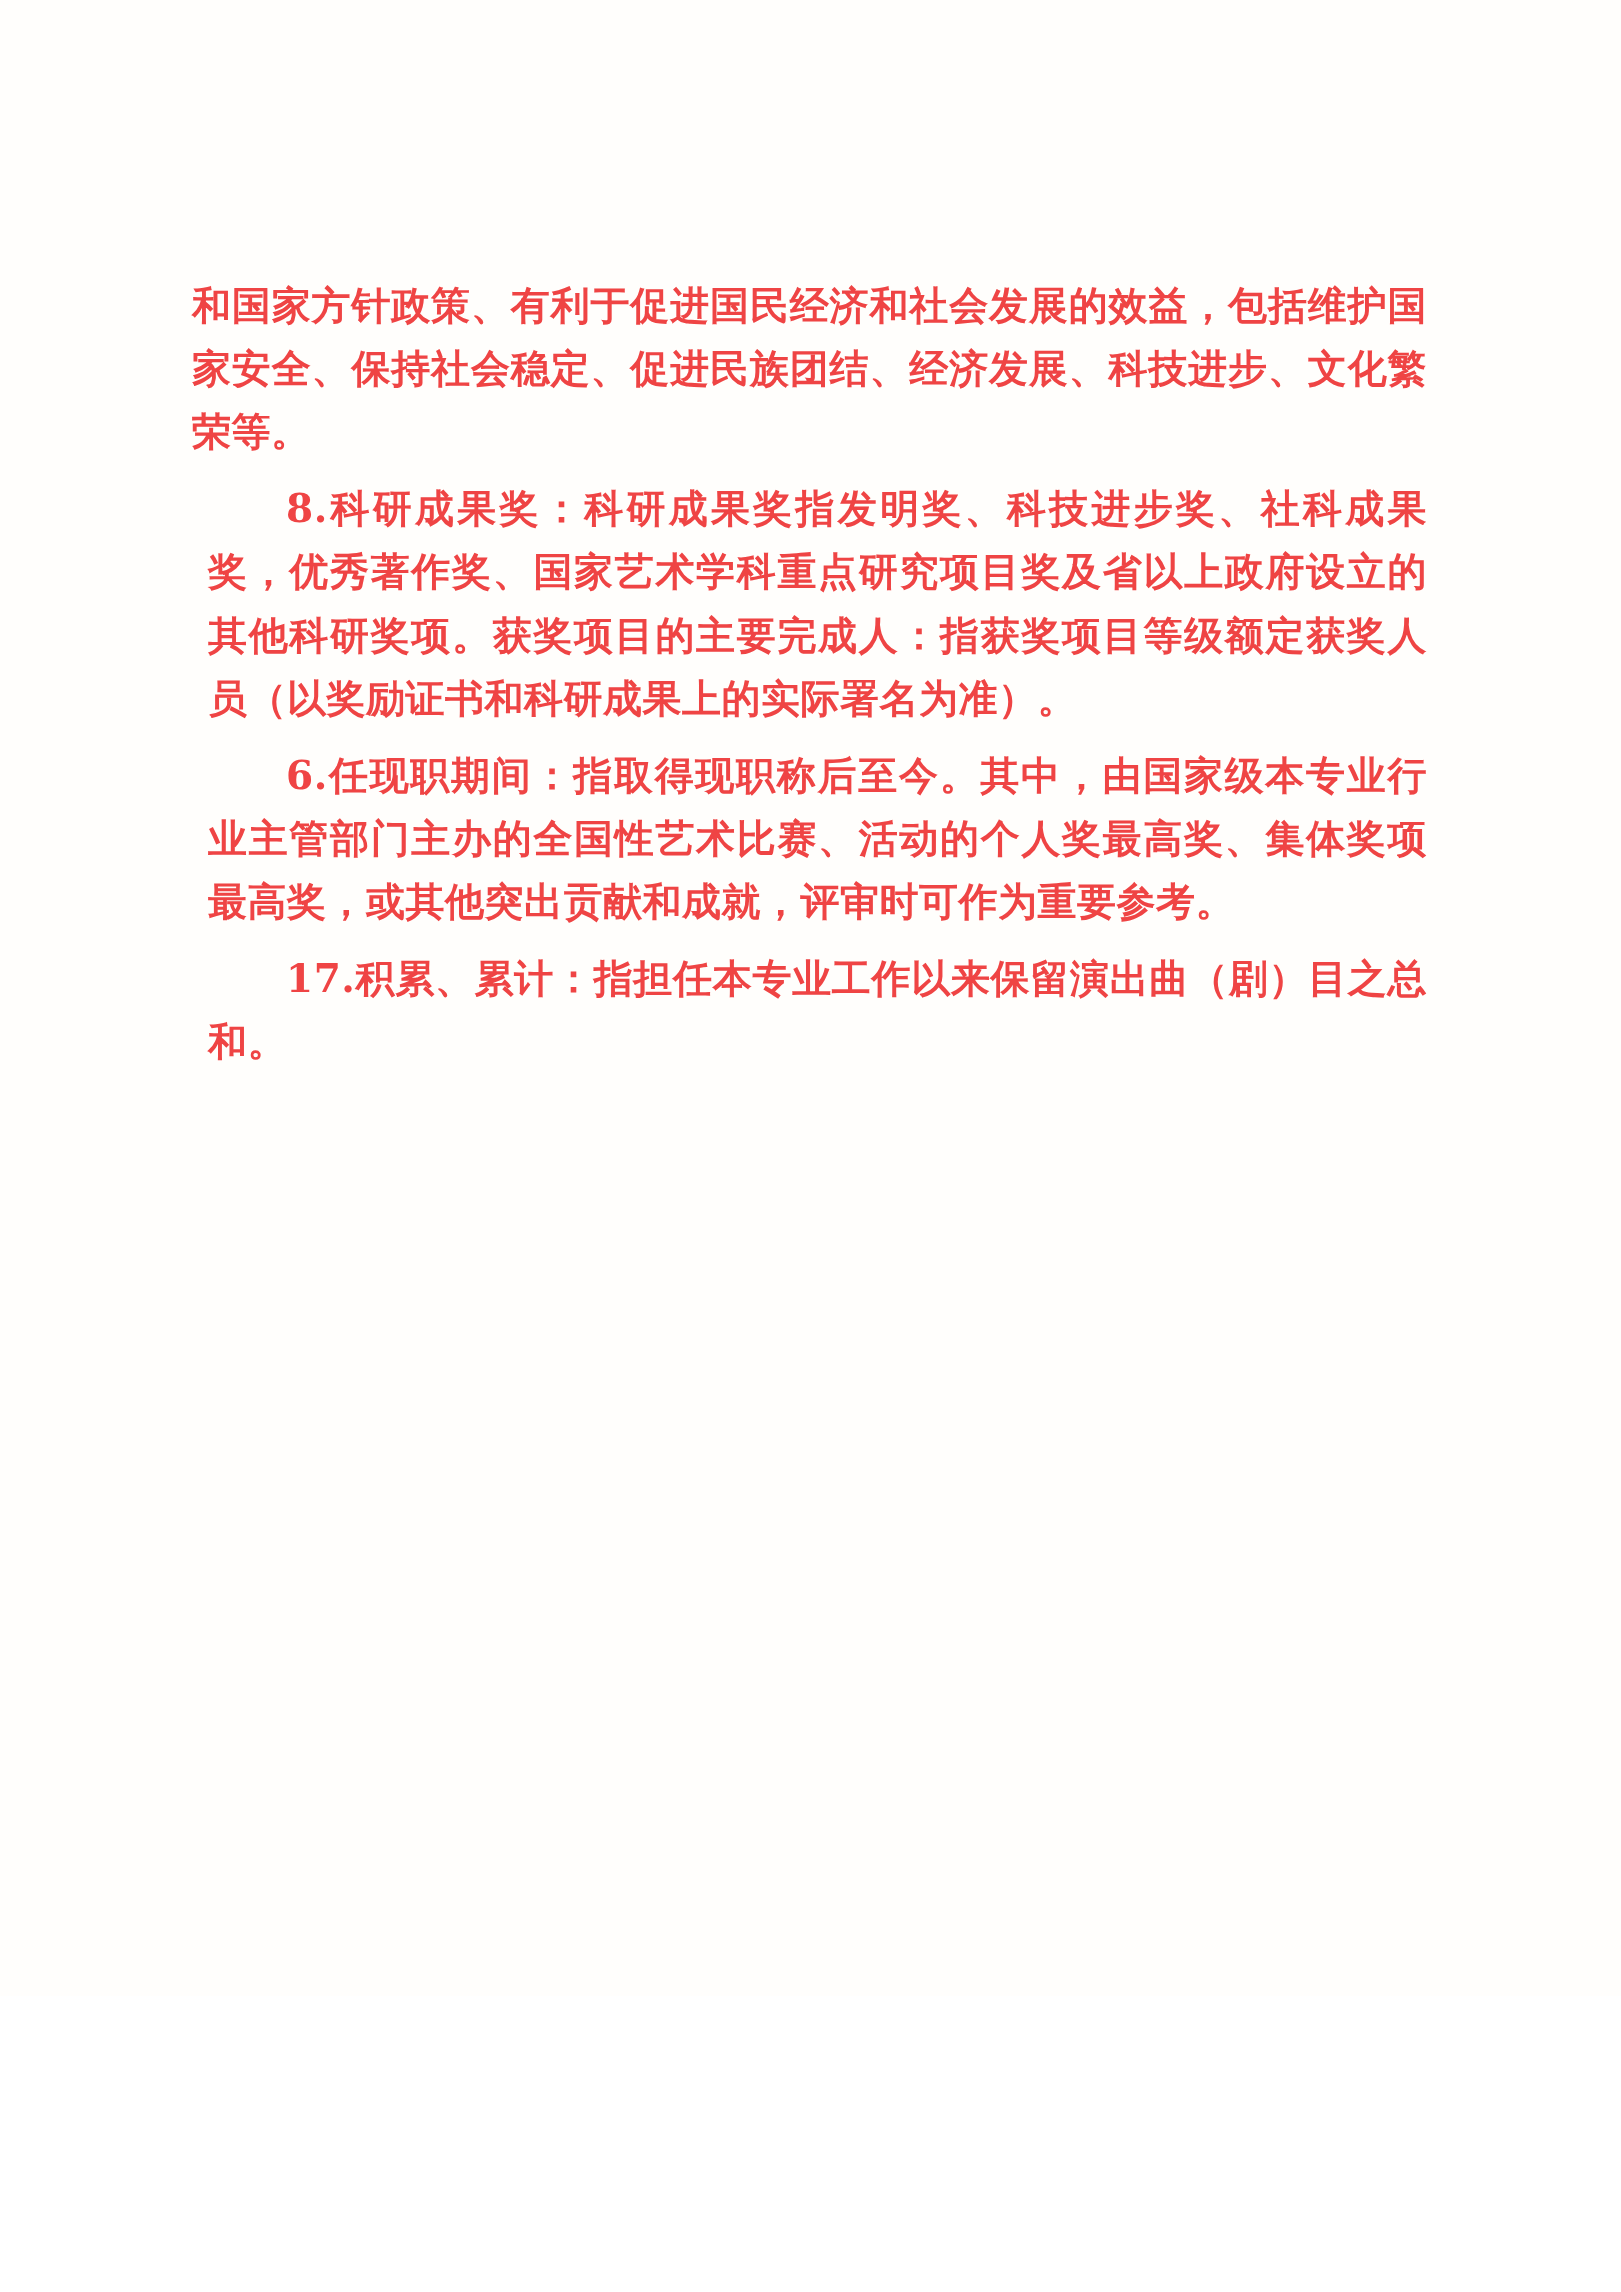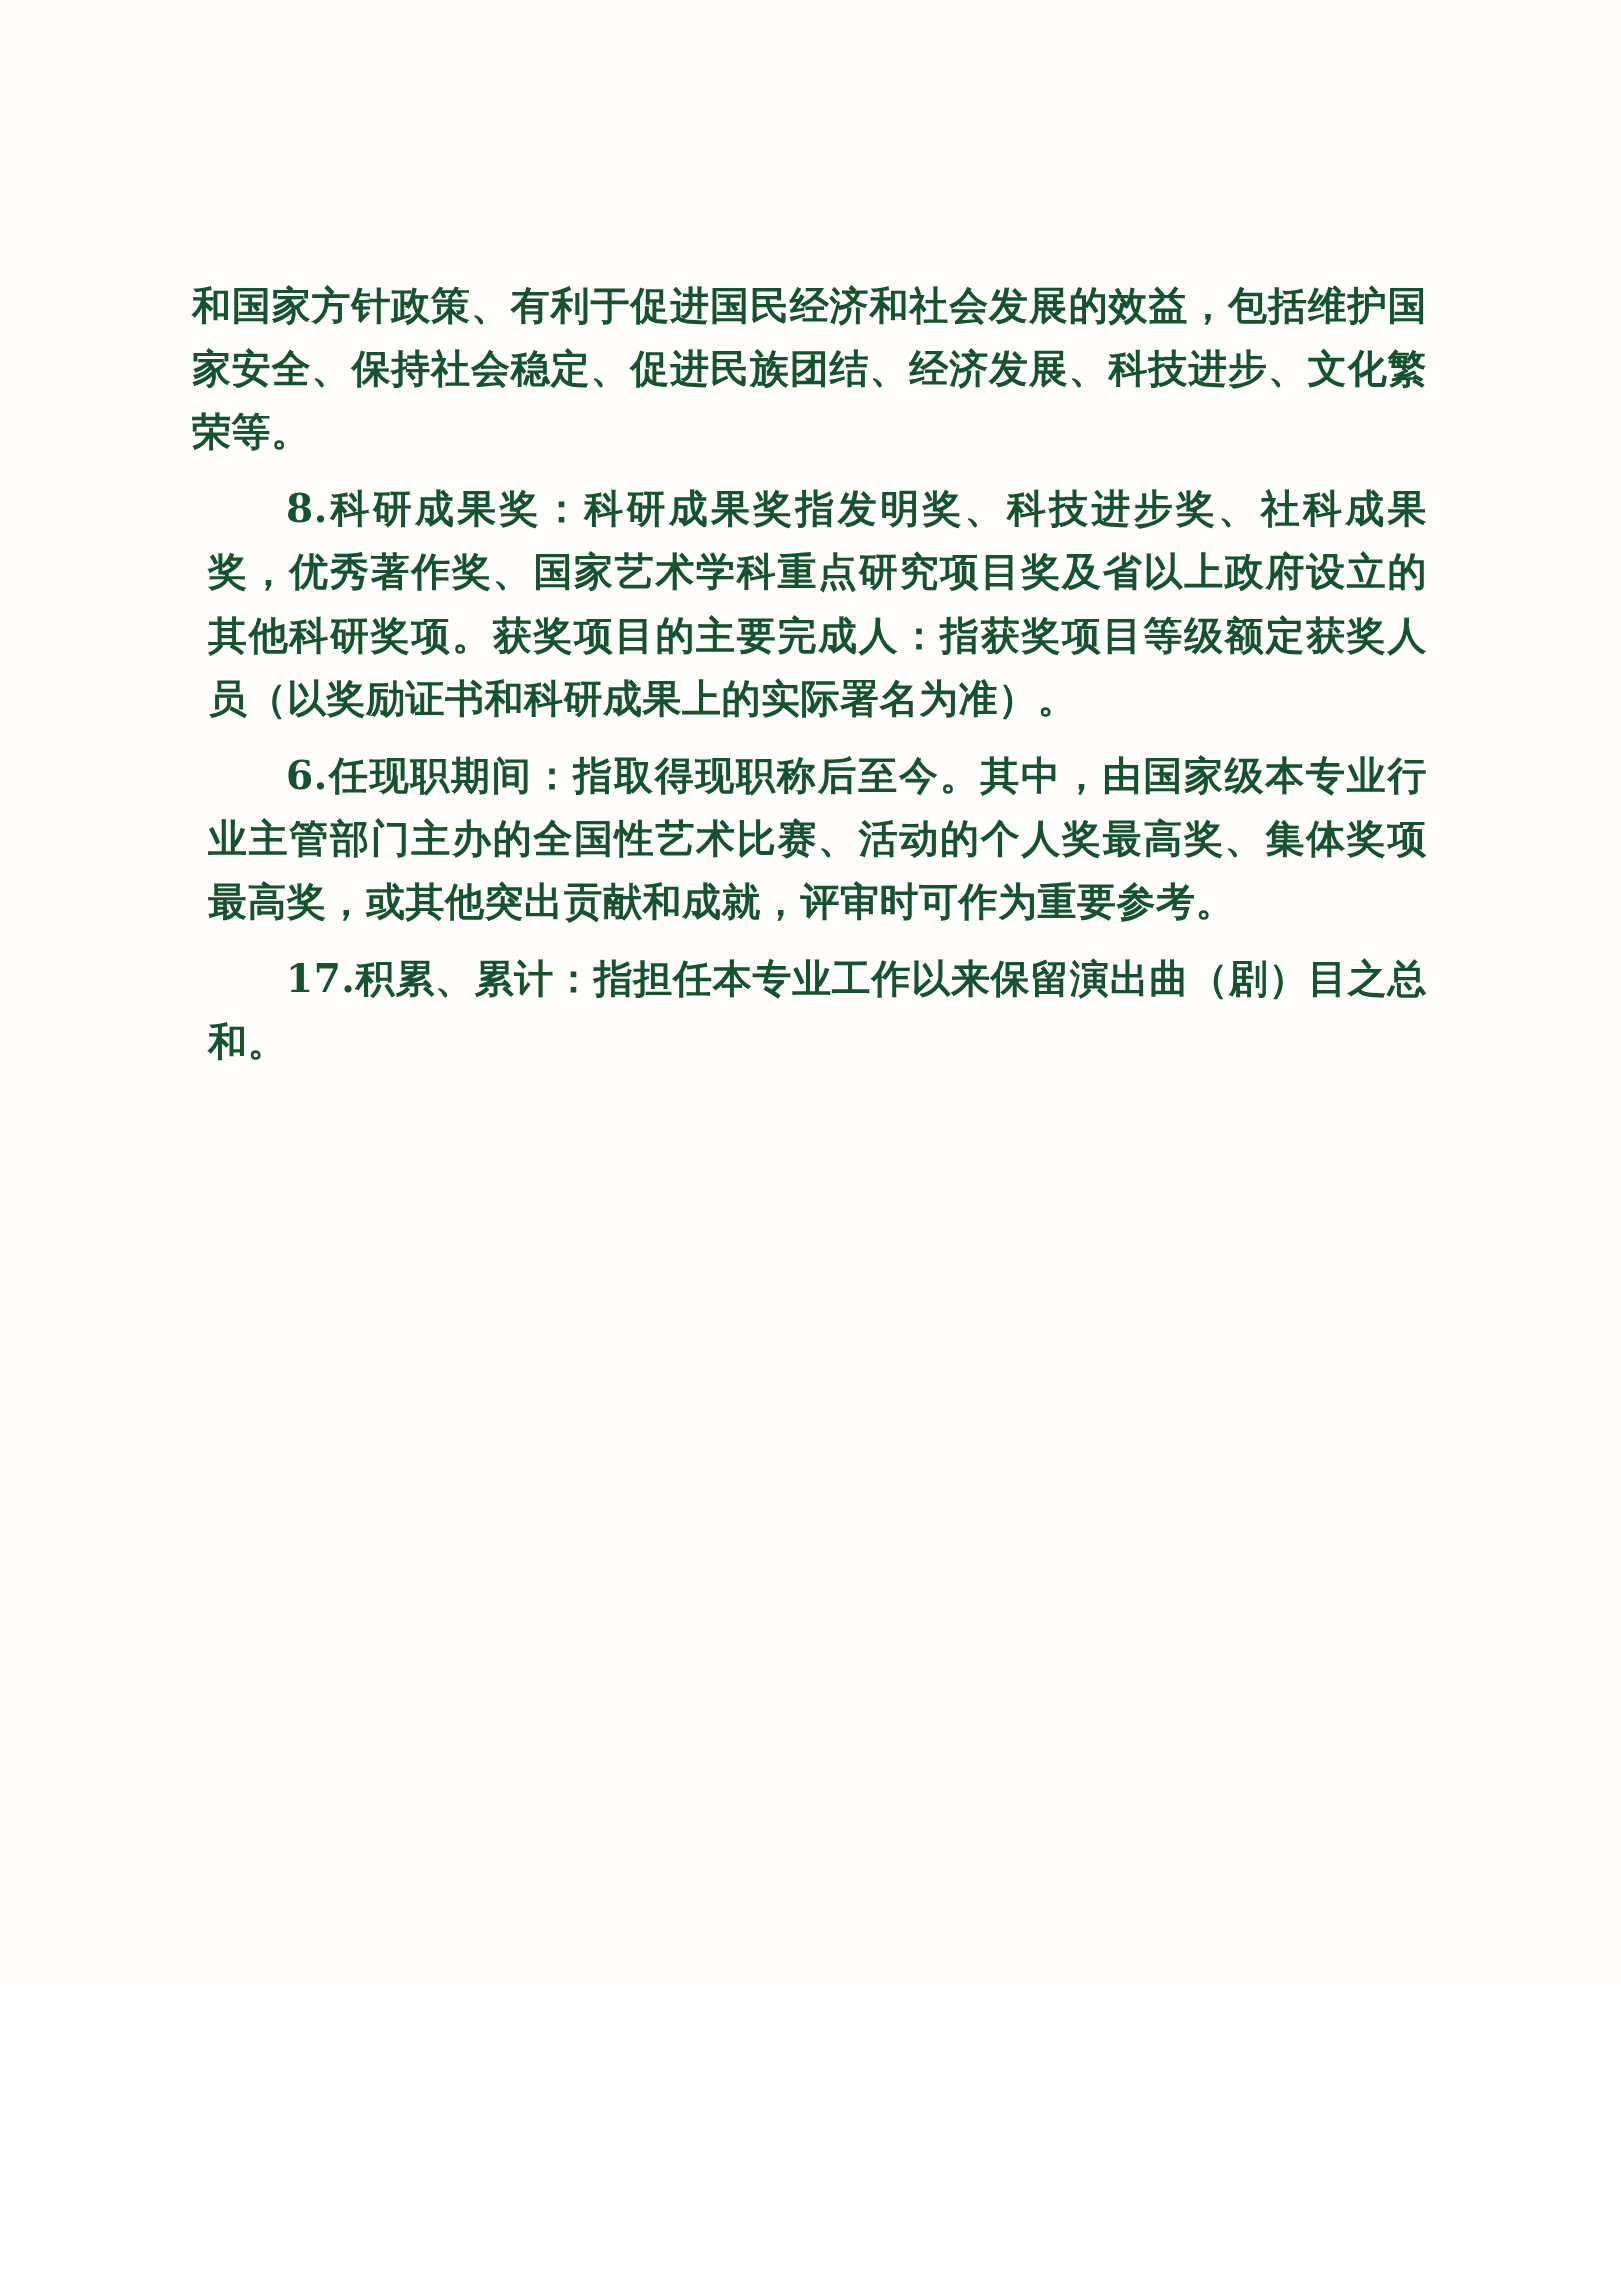--- a/index.html
+++ b/index.html
@@ -8,21 +8,21 @@
     background: #ffffff;
   }
   .page {
     position: relative;
     width: 1621px;
     height: 1996px;
     margin: 0 auto;
     background: #fffefc;
     box-sizing: border-box;
     font-family: "DejaVu Serif", "Liberation Serif", serif;
-    color: #14532d;
+    color: #ef4444;
     overflow: hidden;
   }
   .content {
     position: absolute;
     left: 192px;
     top: 274px;
     width: 1235px;
   }
   .para {
     font-size: 39px;

